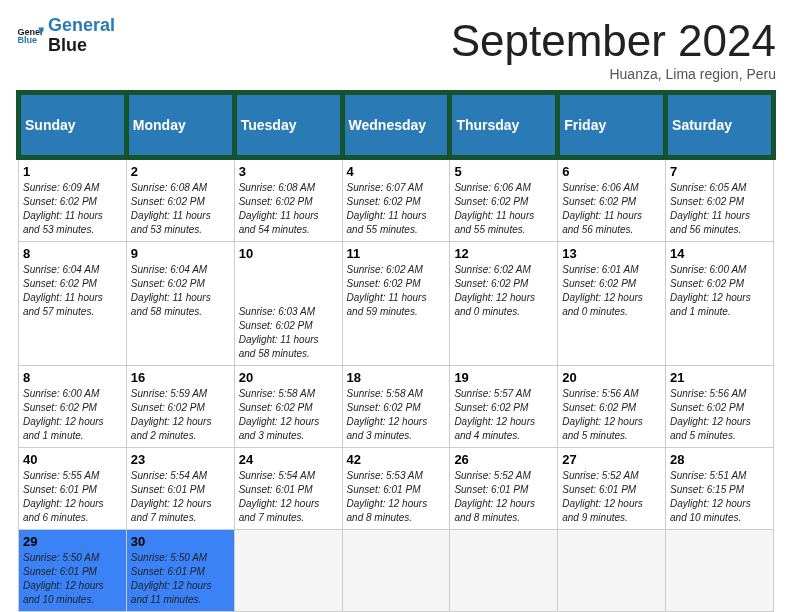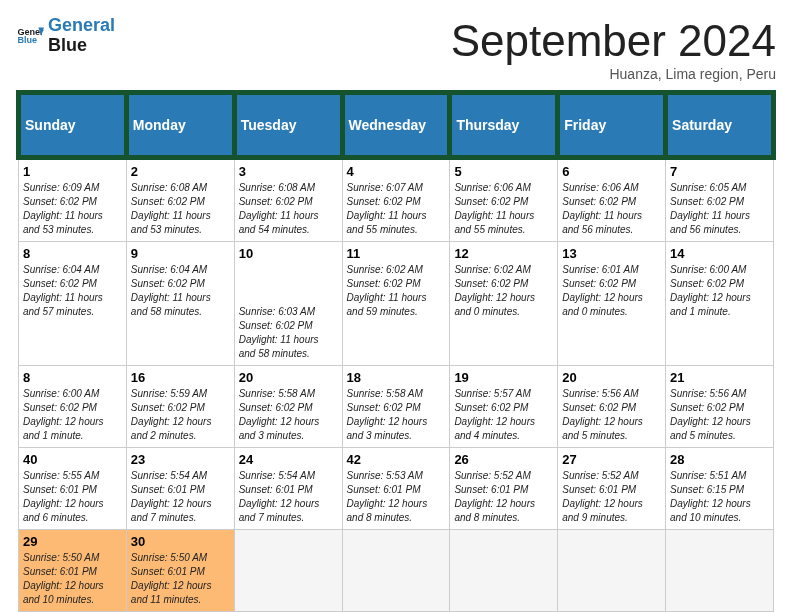--- a/index.html
+++ b/index.html
@@ -59,21 +59,21 @@
       border: 5px solid #14532d;
     }
     tbody td {
       border: 1px solid #ccc;
       padding: 4px 4px;
       vertical-align: top;
       width: calc(100% / 7);
       background: #fff;
     }
     tbody tr:last-child td {
-      background: #fdba74;
+      background: #3b82f6;
     }
     .day-num {
       font-size: 13px;
       font-weight: bold;
       display: block;
       margin-bottom: 2px;
     }
     .day-info {
       font-size: 10px;
       color: #222;

